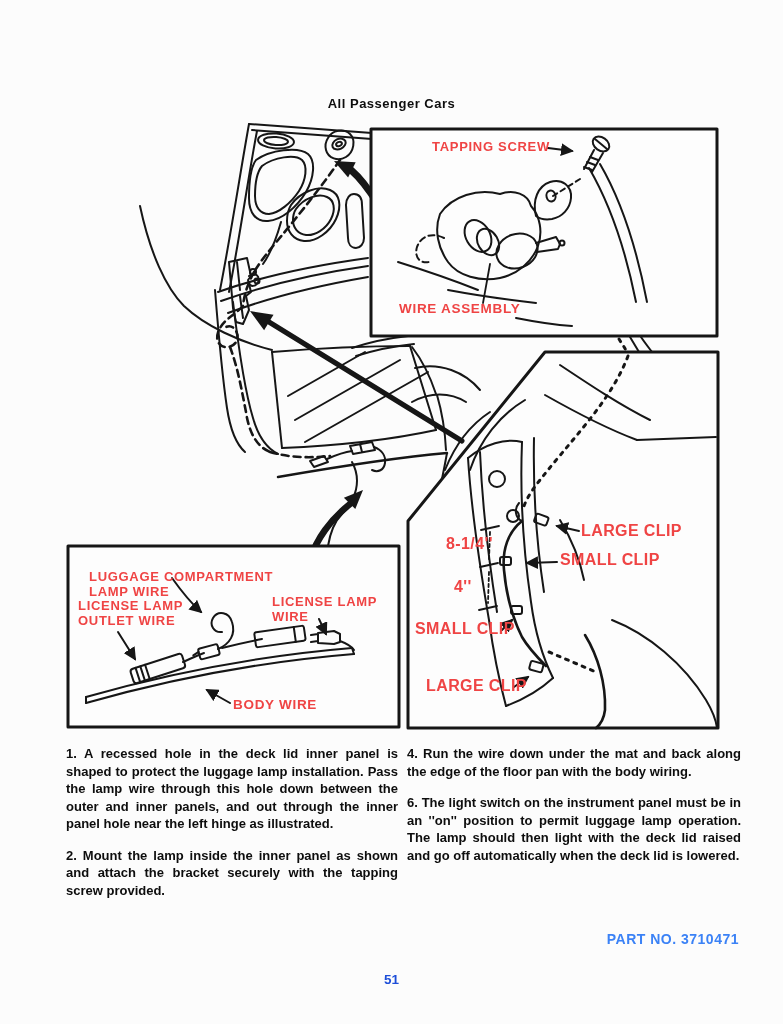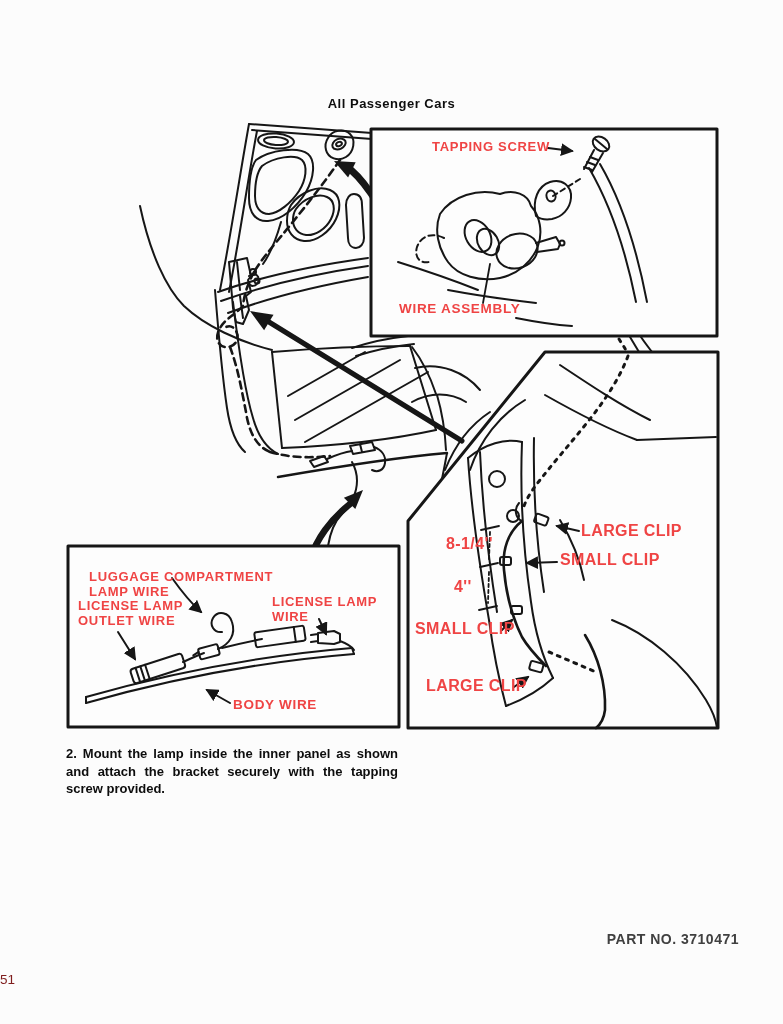--- a/index.html
+++ b/index.html
@@ -12,23 +12,23 @@
             font-weight:bold;font-size:13px;letter-spacing:.5px;color:#0d0d0d;}
   .fig-label{position:absolute;font-weight:bold;font-size:13px;line-height:15px;
              letter-spacing:.7px;white-space:pre-line;color:#ef4444;}
   .fig-label.small{font-size:16px;letter-spacing:.4px;}
   .col{position:absolute;top:745px;width:332px;font-weight:bold;font-size:13px;
        line-height:17.5px;text-align:justify;color:#0d0d0d;}
   .col p{margin:0 0 14px 0;}
   .col-left{left:66px;}
   .col-right{left:407px;width:334px;}
   .part-number{position:absolute;top:931px;left:407px;width:332px;text-align:right;
-               font-weight:bold;font-size:14px;letter-spacing:.5px;color:#404040;}
-  .page-number{position:absolute;top:972px;left:0;width:100%;text-align:left;
-               font-weight:normal;font-size:13.5px;color:#7f1d1d;}
+               font-weight:bold;font-size:14px;letter-spacing:.5px;color:#3b82f6;}
+  .page-number{position:absolute;top:972px;left:0;width:100%;text-align:center;
+               font-weight:bold;font-size:13.5px;color:#1d4ed8;}
 </style>
 </head>
 <body>
 
 <div class="page">
 
   <div class="subtitle">All Passenger Cars</div>
 
   <svg class="art" viewBox="0 0 783 1024" fill="none" stroke="#161616" stroke-width="2" stroke-linecap="round" stroke-linejoin="round">
     <defs>
@@ -243,21 +243,24 @@
   <div class="fig-label" style="left:233px;top:697px;font-size:13.5px;text-align:right;">BODY WIRE</div>
 
   <div class="fig-label small" style="left:581px;top:523px;">LARGE CLIP</div>
   <div class="fig-label small" style="left:446px;top:536px;">8-1/4''</div>
   <div class="fig-label small" style="left:560px;top:552px;">SMALL CLIP</div>
   <div class="fig-label small" style="left:454px;top:579px;">4''</div>
   <div class="fig-label small" style="left:415px;top:621px;">SMALL CLIP</div>
   <div class="fig-label small" style="left:426px;top:678px;">LARGE CLIP</div>
 
   <div class="col col-left">
+    <p>1. A recessed hole in the deck lid inner panel is shaped to protect the luggage lamp installation. Pass the lamp wire through this hole down between the outer and inner panels, and out through the inner panel hole near the left hinge as illustrated.</p>
     <p>2. Mount the lamp inside the inner panel as shown and attach the bracket securely with the tapping screw provided.</p>
   </div>
   <div class="col col-right">
+    <p>4. Run the wire down under the mat and back along the edge of the floor pan with the body wiring.</p>
+    <p>6. The light switch on the instrument panel must be in an ''on'' position to permit luggage lamp operation. The lamp should then light with the deck lid raised and go off automatically when the deck lid is lowered.</p>
   </div>
 
   <div class="part-number">PART NO. 3710471</div>
   <div class="page-number">51</div>
 
 </div>
 
 </body></html>

